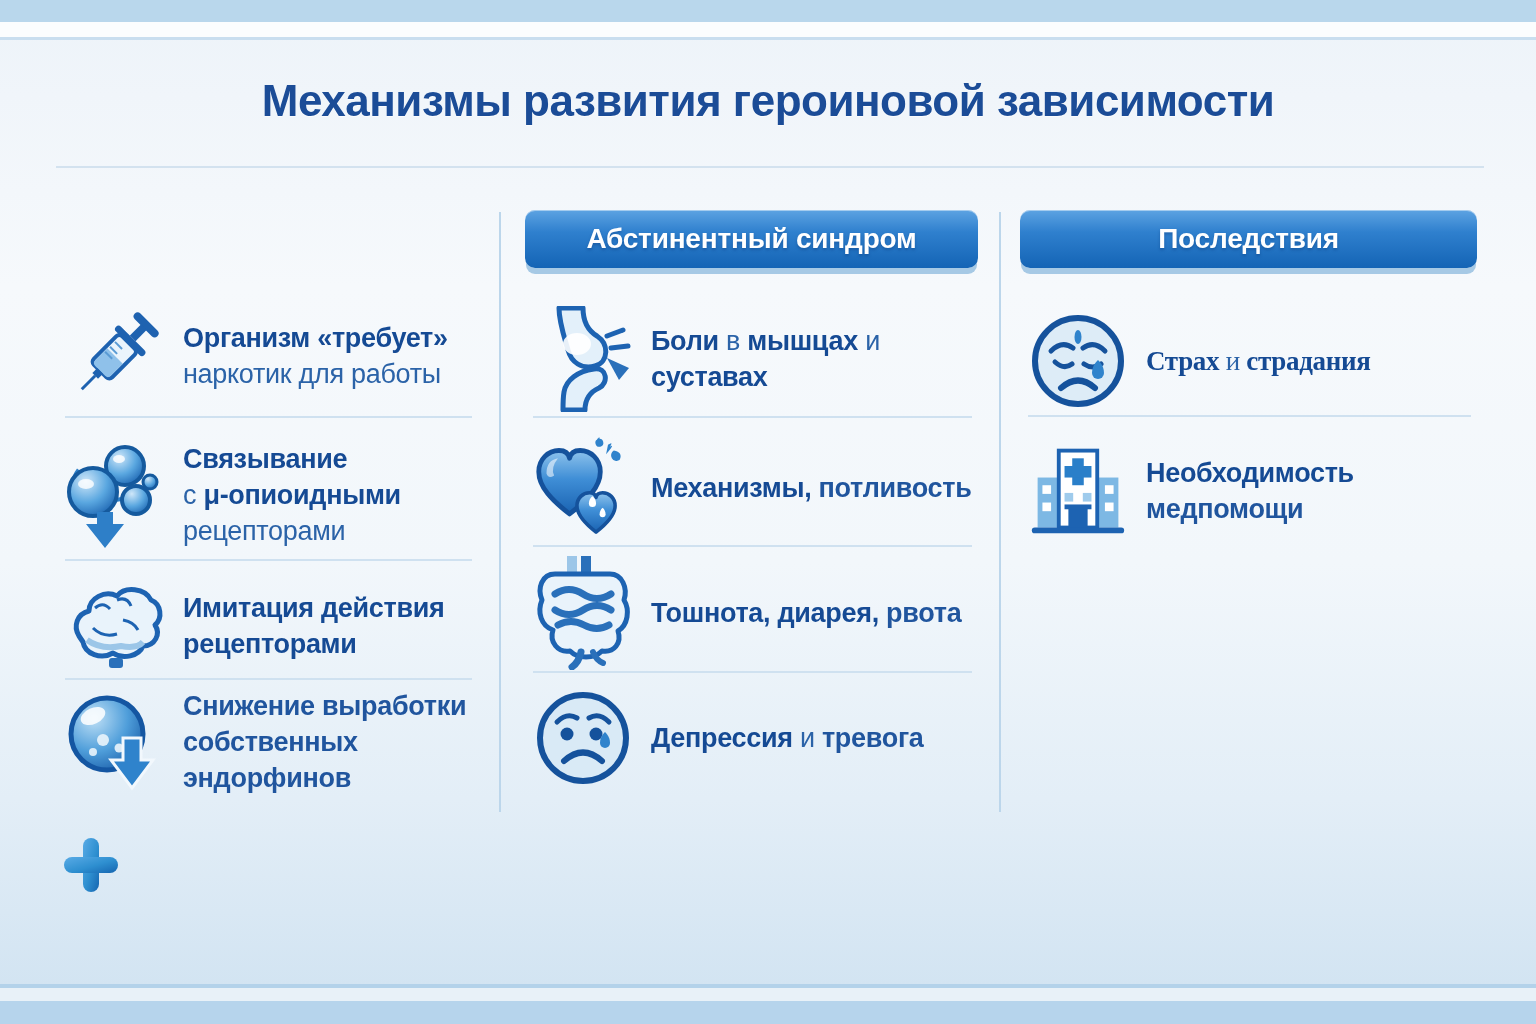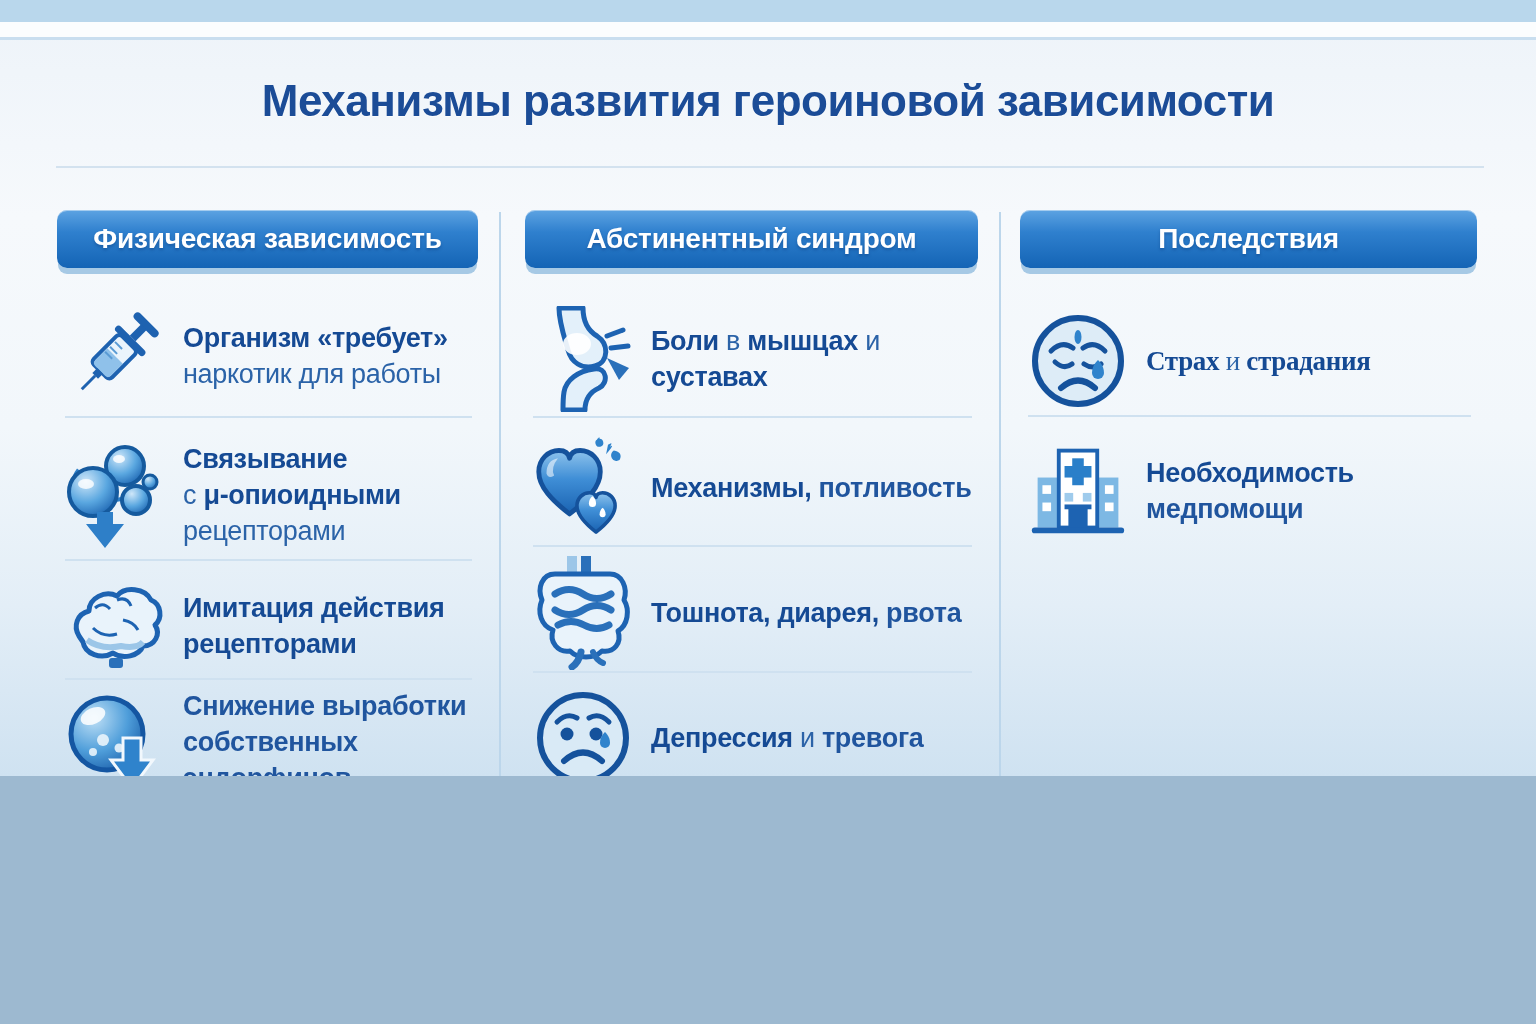--- a/index.html
+++ b/index.html
@@ -1,17 +1,17 @@
 <!DOCTYPE html>
 <html><head>
 <meta charset="utf-8">
 <style>
   html,body{margin:0;padding:0;background:#9db9d0;}
   .stage{
-    position:relative;width:1536px;height:776px;overflow:hidden;
+    position:relative;width:1536px;height:1024px;overflow:hidden;
     font-family:"Liberation Sans",sans-serif;
     background:linear-gradient(180deg,#edf3f9 0%,#f6f9fc 28%,#f2f7fb 55%,#e3eef7 78%,#cfe2f1 100%);
   }
   
   .band-top{position:absolute;top:0;left:0;right:0;height:22px;background:#b9d7ec;}
   .strip-top{position:absolute;top:22px;left:0;right:0;height:15px;background:#fbfdfe;}
   .line-top{position:absolute;top:37px;left:0;right:0;height:3px;background:#c9deef;}
   .line-bottom{position:absolute;top:984px;left:0;right:0;height:4px;background:#b3d2ea;}
   .strip-bottom{position:absolute;top:988px;left:0;right:0;height:13px;background:#e8f1f8;}
   .band-bottom{position:absolute;top:1001px;left:0;right:0;height:23px;background:#b6d4ec;}
@@ -58,23 +58,20 @@
   <div class="strip-top"></div>
   <div class="line-top"></div>
 
   <h1 class="title">Механизмы развития героиновой зависимости</h1>
   <div class="title-rule"></div>
 
   <div class="vdiv" style="left:499px;"></div>
   <div class="vdiv" style="left:999px;"></div>
 
   <section class="col" style="left:57px;width:421px;">
-    <header class="col-header">
-      <span>Физическая зависимость</span>
-    </header>
 
     <div class="item" style="top:300px;height:112px;">
       <span class="icon">
         <svg width="100" height="104" viewBox="0 0 100 104">
           <g transform="rotate(45 50 52)">
             <rect x="34" y="4" width="32" height="8" rx="4" fill="#1e62b0"></rect>
             <rect x="46" y="11" width="8" height="16" fill="#1e62b0"></rect>
             <rect x="30" y="27" width="40" height="7" rx="3.5" fill="#1e62b0"></rect>
             <rect x="37" y="33" width="26" height="40" rx="4" fill="#eaf4fc" stroke="#1e62b0" stroke-width="4"></rect>
             <path d="M39 52 h22 v17 a4 4 0 0 1 -4 4 h-14 a4 4 0 0 1 -4 -4 Z" fill="#8fc1ea"></path>
@@ -272,21 +269,20 @@
           <rect x="42" y="68" width="20" height="20" fill="#1d63b2"></rect>
           <rect x="38" y="64" width="28" height="5" fill="#1d63b2"></rect>
           <rect x="4" y="88" width="96" height="6" rx="3" fill="#1d63b2"></rect>
         </svg>
       </span>
       <p class="txt"><span class="b">Необходимость</span><br><span class="m">медпомощи</span></p>
     </div>
   </section>
 
   <div class="logo">
-    <span class="logo-text">НЕО</span>
     <span class="logo-plus">
       <svg width="58" height="58" viewBox="0 0 58 58">
         <defs>
           <linearGradient id="plusG" x1="0" y1="0" x2="1" y2="1">
             <stop offset="0%" stop-color="#59abe6"></stop>
               <stop offset="55%" stop-color="#2e8fd0"></stop>
               <stop offset="100%" stop-color="#1565b0"></stop>
           </linearGradient>
         </defs>
         <rect x="21" y="2" width="16" height="54" rx="8" fill="url(#plusG)"></rect>

